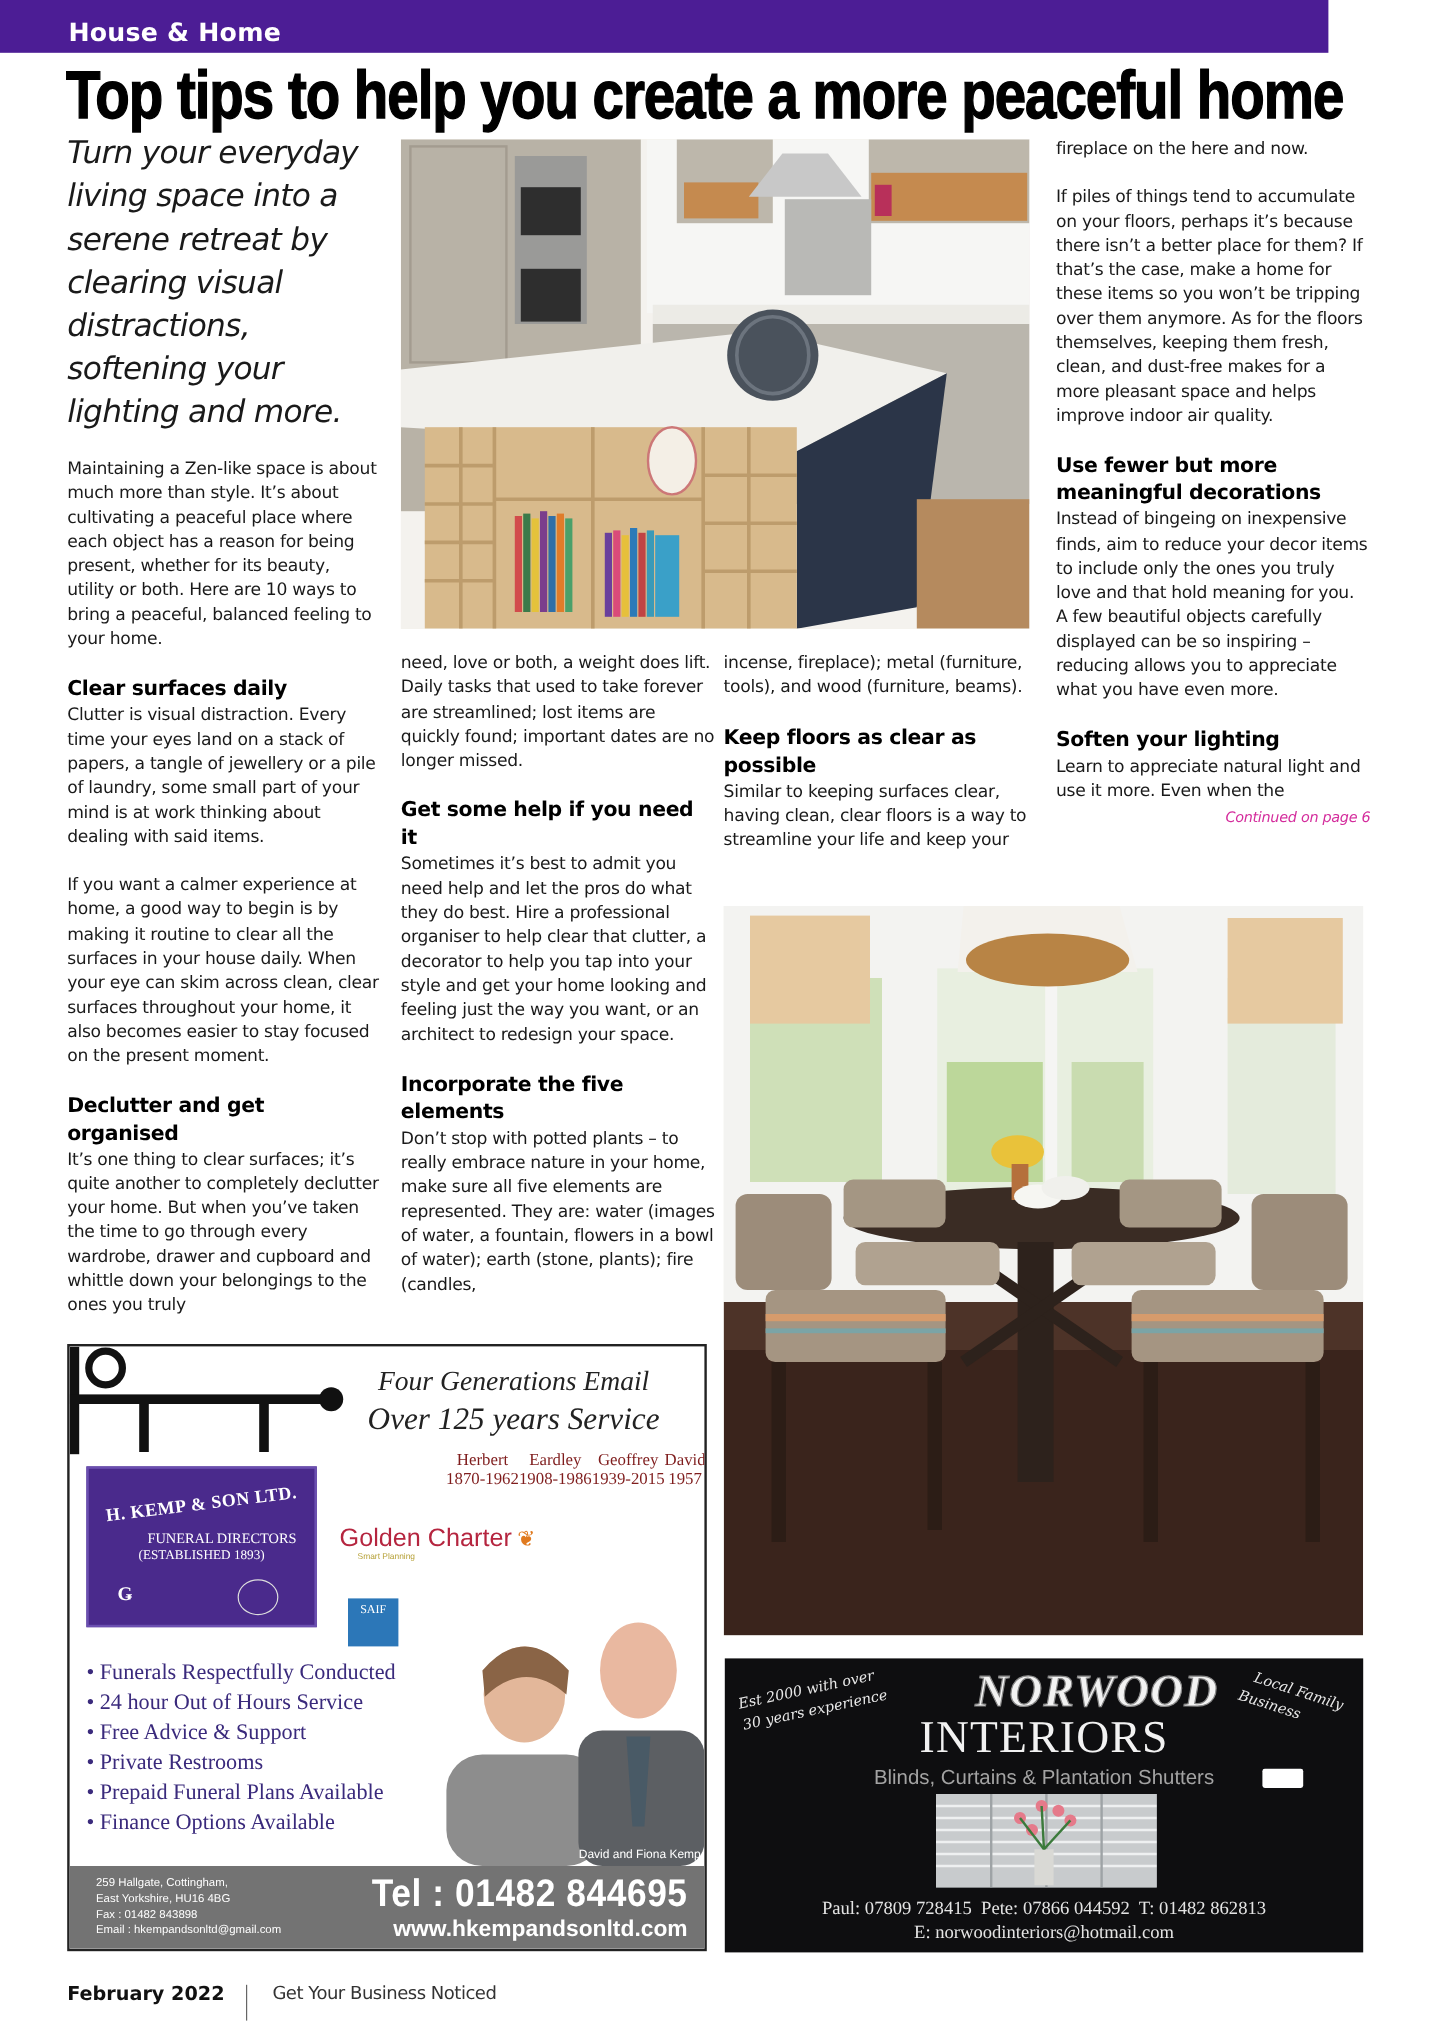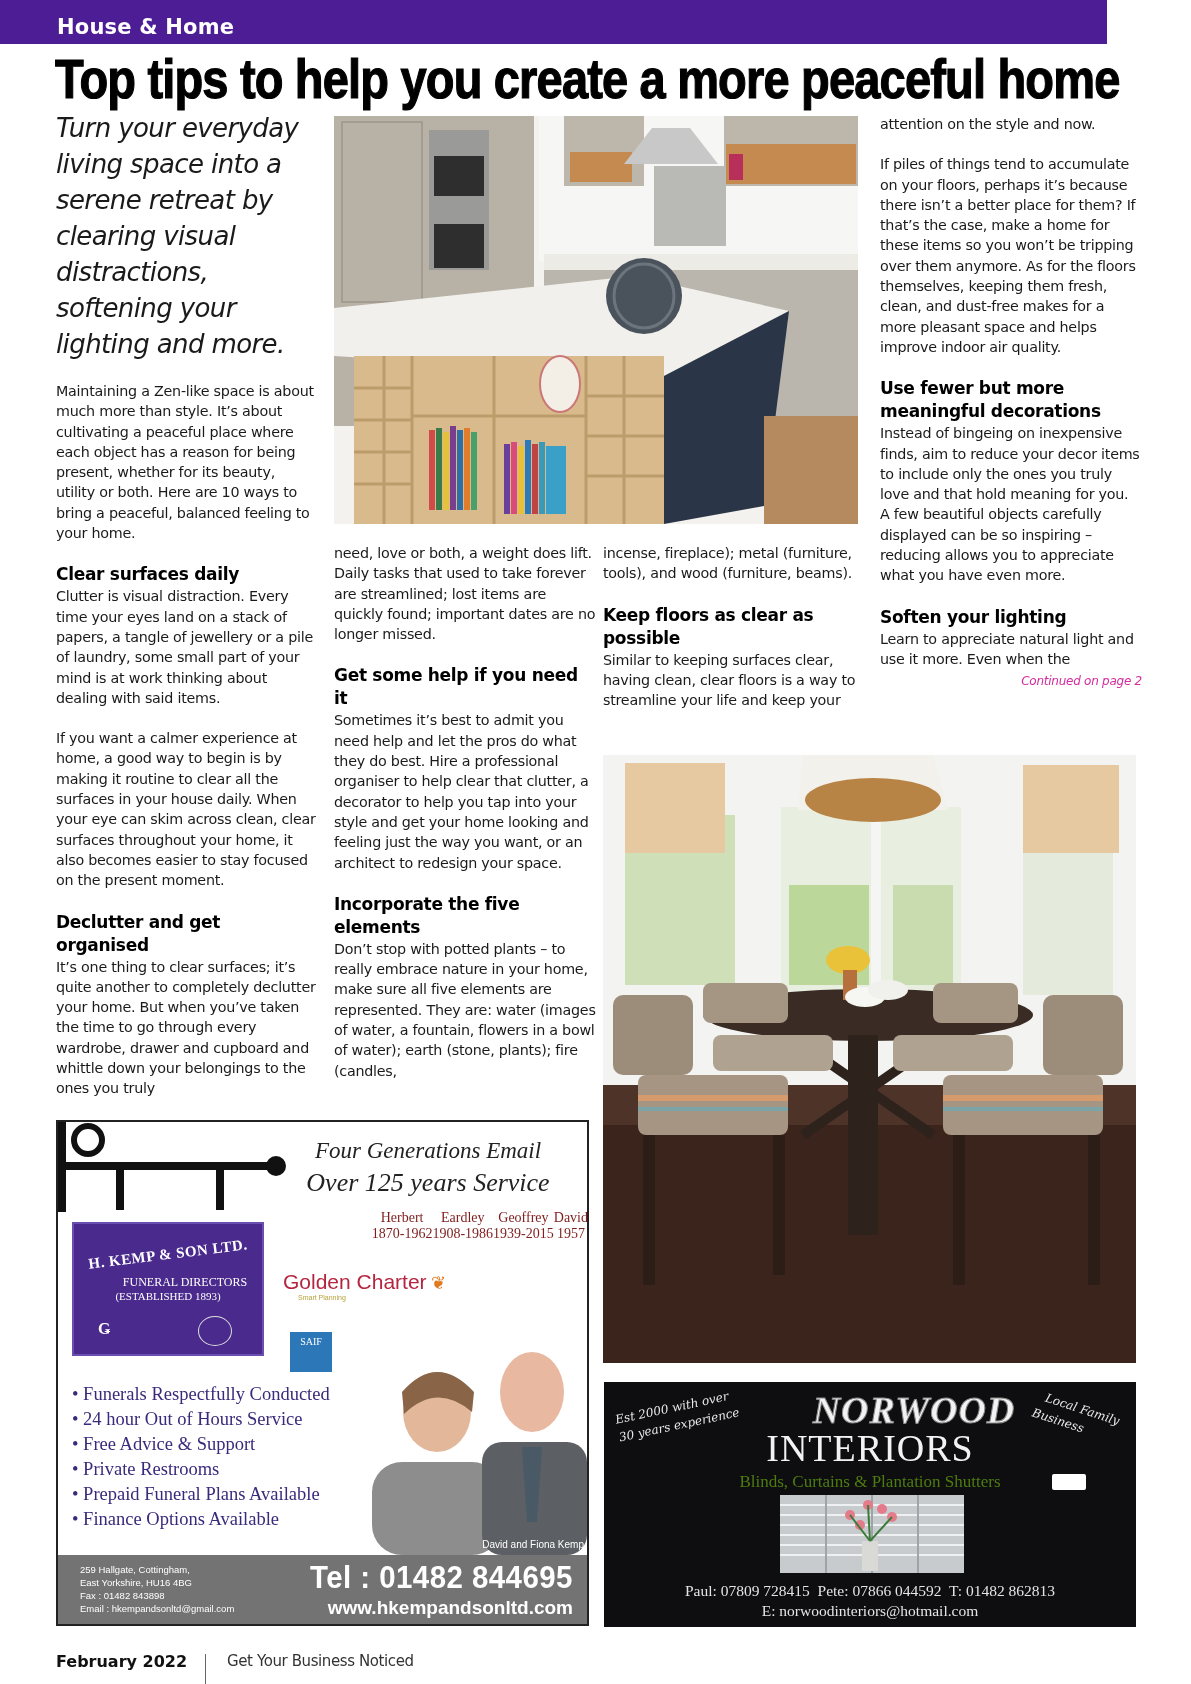--- a/index.html
+++ b/index.html
@@ -137,30 +137,30 @@
 </div>
 
 <div class="col col3">
   <p>incense, fireplace); metal (furniture, tools), and wood (furniture, beams).</p>
   <div class="gap"></div>
   <h3>Keep floors as clear as possible</h3>
   <p>Similar to keeping surfaces clear, having clean, clear floors is a way to streamline your life and keep your</p>
 </div>
 
 <div class="col col4">
-  <p>attention on the style and now.</p>
+  <p>fireplace on the here and now.</p>
   <div class="gap"></div>
   <p>If piles of things tend to accumulate on your floors, perhaps it’s because there isn’t a better place for them? If that’s the case, make a home for these items so you won’t be tripping over them anymore. As for the floors themselves, keeping them fresh, clean, and dust-free makes for a more pleasant space and helps improve indoor air quality.</p>
   <div class="gap"></div>
   <h3>Use fewer but more meaningful decorations</h3>
   <p>Instead of bingeing on inexpensive finds, aim to reduce your decor items to include only the ones you truly love and that hold meaning for you. A few beautiful objects carefully displayed can be so inspiring – reducing allows you to appreciate what you have even more.</p>
   <div class="gap"></div>
   <h3>Soften your lighting</h3>
   <p>Learn to appreciate natural light and use it more. Even when the</p>
-  <span class="continued">Continued on page 2</span>
+  <span class="continued">Continued on page 6</span>
 </div>
 
 <div class="photo-dining">
   <svg width="533" height="608" viewBox="0 0 533 608">
     <rect width="533" height="608" fill="#f3f3f1"></rect>
 
     <rect x="22" y="60" width="110" height="170" fill="#cfe0b8"></rect>
     <rect x="22" y="8" width="100" height="90" fill="#e6c9a0"></rect>
     <rect x="178" y="52" width="180" height="200" fill="#e8efe0"></rect>
     <rect x="186" y="130" width="80" height="100" fill="#bcd79a"></rect>
@@ -295,21 +295,21 @@
   <div style="position:absolute;left:12px;top:16px;transform:rotate(-12deg);font-family:'DejaVu Serif',serif;font-style:italic;font-size:12px;line-height:18px;color:#e8e8e8;">
     <div>Est 2000 with over</div>
     <div>30 years experience</div>
   </div>
   <div style="position:absolute;left:0;width:532px;top:6px;text-align:center;font-family:'Liberation Serif',serif;font-style:italic;font-weight:bold;font-size:38px;color:#f2f2f2;-webkit-text-stroke:1px #888;letter-spacing:1px;margin-left:44px;">NORWOOD</div>
   <div style="position:absolute;left:0;width:532px;top:44px;text-align:center;font-family:'Liberation Serif',serif;font-size:38px;color:#f2f2f2;letter-spacing:1px;">INTERIORS</div>
   <div style="position:absolute;right:18px;top:18px;transform:rotate(18deg);font-family:'DejaVu Serif',serif;font-style:italic;font-size:12px;line-height:18px;color:#e8e8e8;">
     <div>Local Family</div>
     <div style="margin-left:-8px;">Business</div>
   </div>
-  <div style="position:absolute;left:0;width:532px;top:90px;text-align:center;font-family:Liberation Serif, serif;font-size:17px;color:#4d7c0f;">Blinds, Curtains &amp; Plantation Shutters</div>
+  <div style="position:absolute;left:0;width:532px;top:90px;text-align:center;font-family:Liberation Sans, sans-serif;font-size:17px;color:#a3a3a3;">Blinds, Curtains &amp; Plantation Shutters</div>
   <div style="position:absolute;right:50px;top:92px;width:34px;height:16px;background:#fff;border-radius:2px;"></div>
   <div style="position:absolute;left:176px;top:113px;width:184px;height:78px;background:#bfc3c6;overflow:hidden;">
     <svg width="184" height="78">
       <rect width="184" height="78" fill="#c8cbcd"></rect>
       <g stroke="#eef0f1" stroke-width="2">
         <line x1="0" y1="10" x2="184" y2="10"></line>
           <line x1="0" y1="20" x2="184" y2="20"></line>
         <line x1="0" y1="30" x2="184" y2="30"></line>
           <line x1="0" y1="40" x2="184" y2="40"></line>
         <line x1="0" y1="50" x2="184" y2="50"></line>

